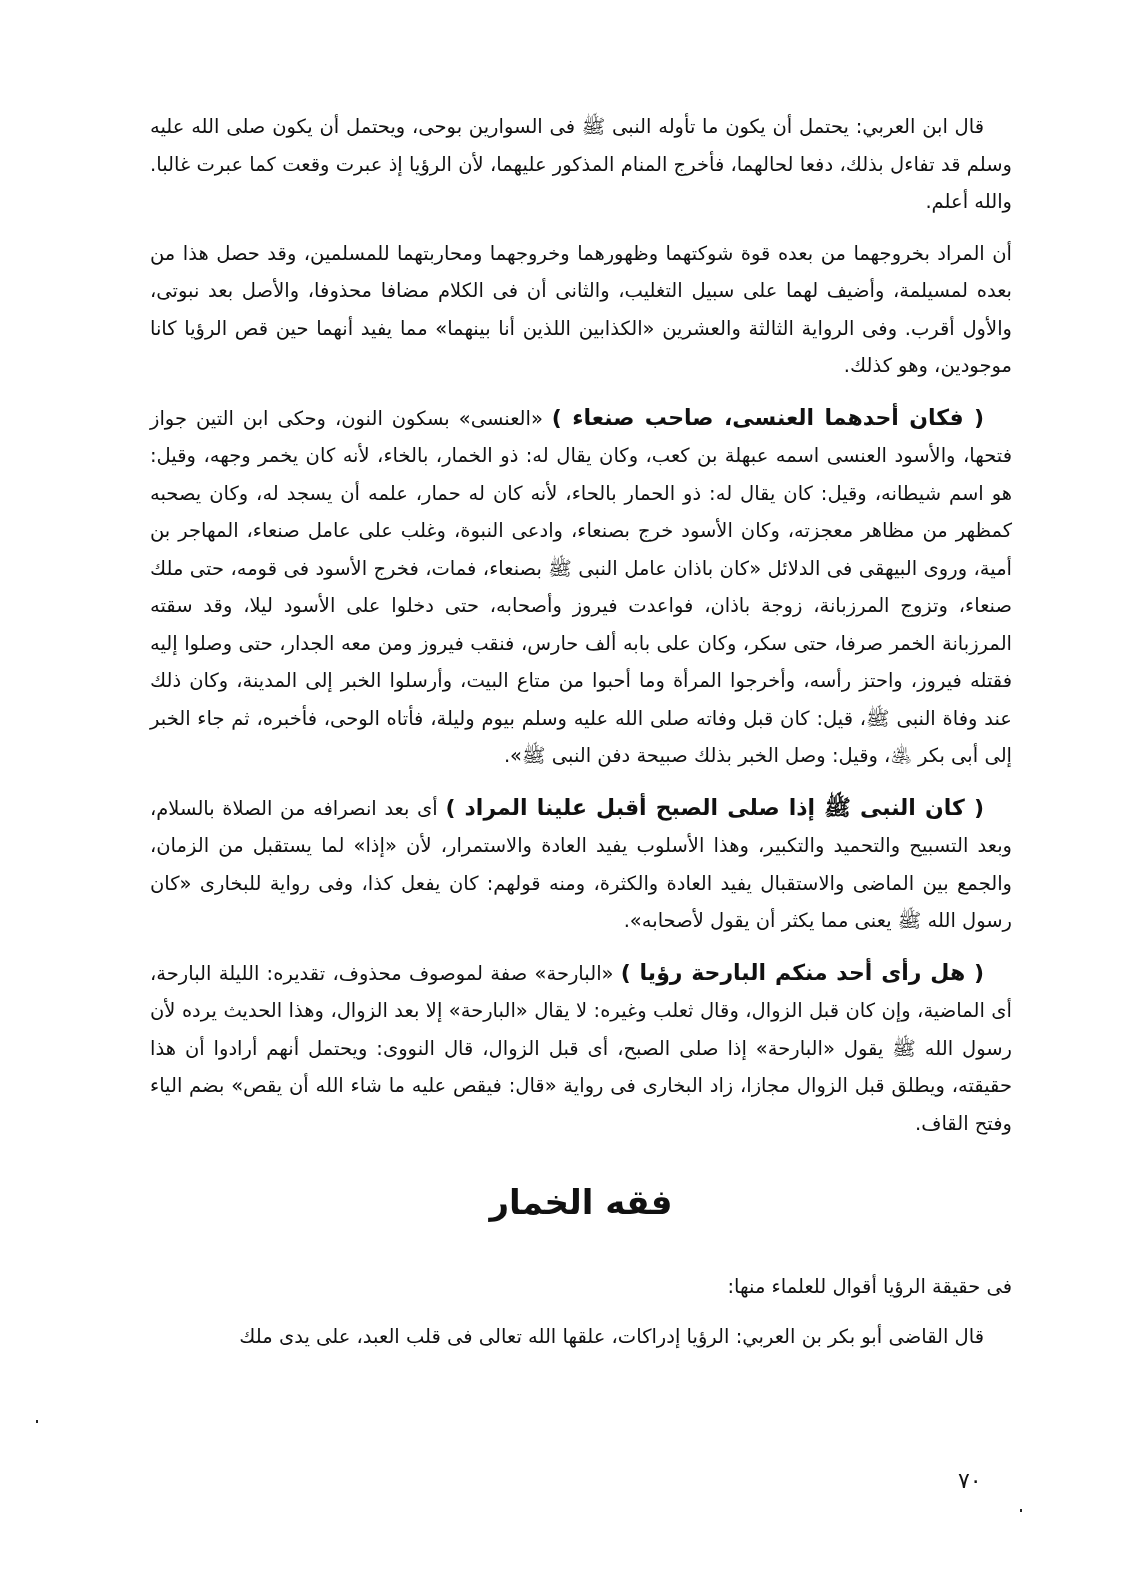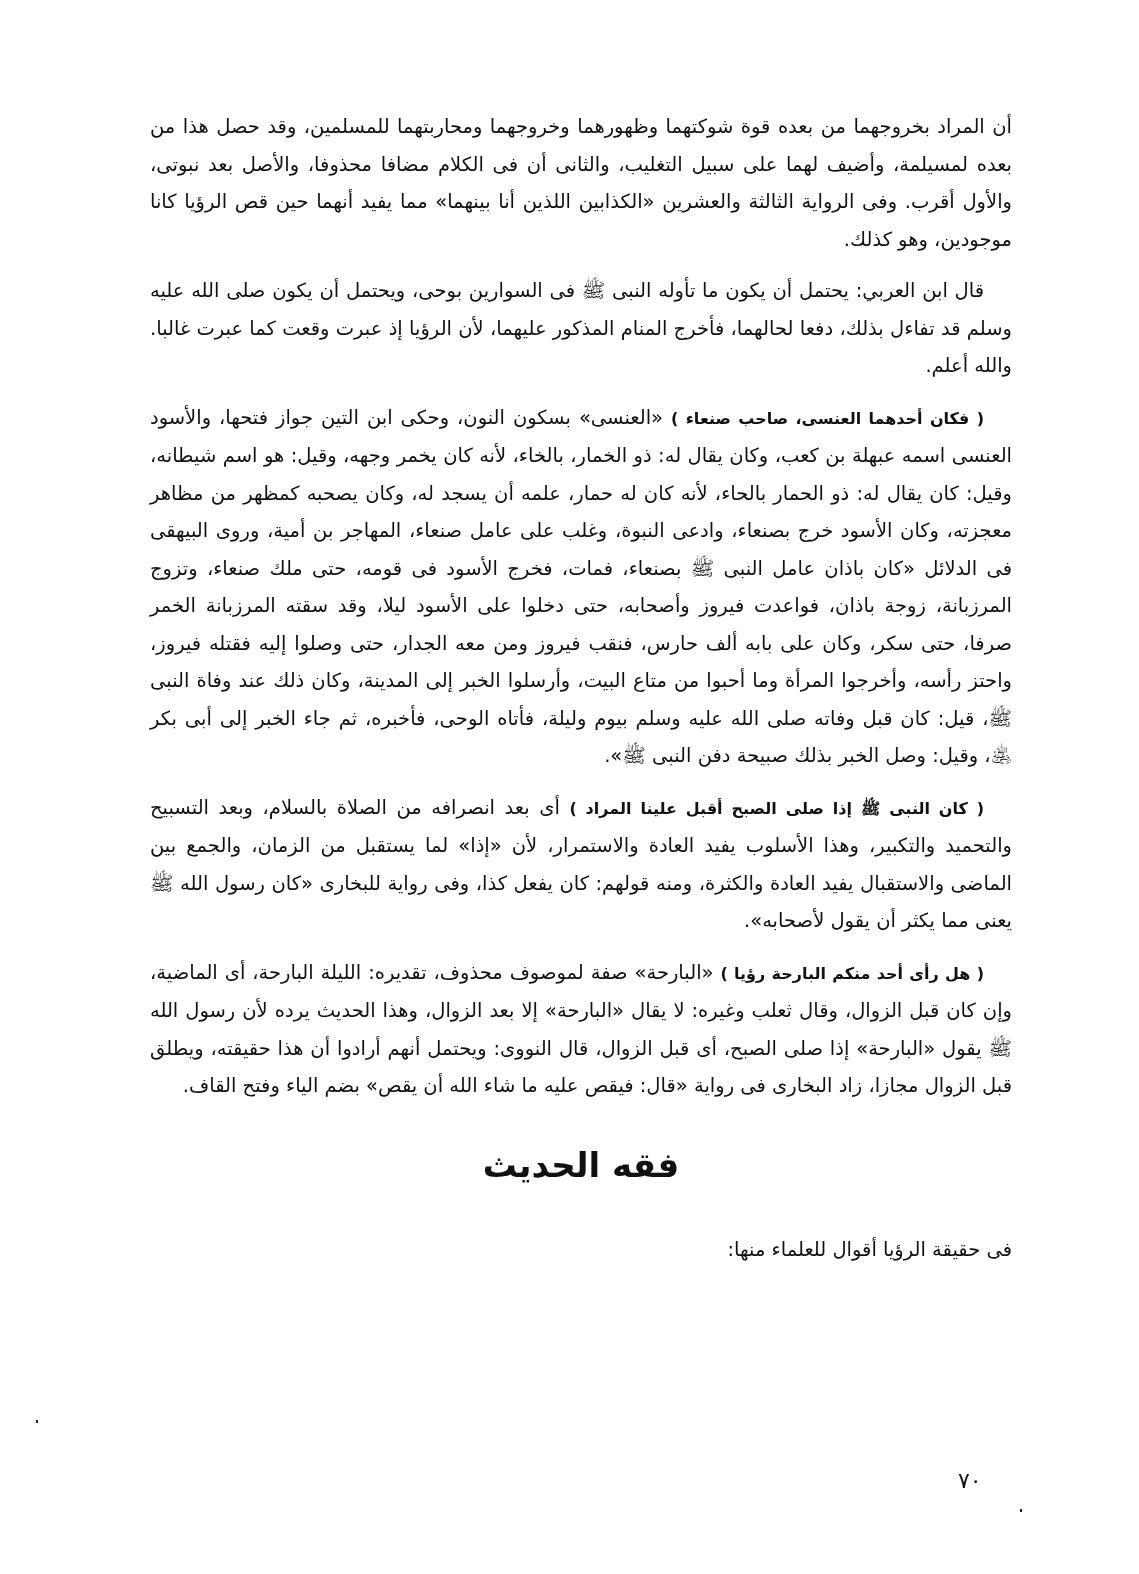--- a/index.html
+++ b/index.html
@@ -6,62 +6,63 @@
   body { width: 1139px; height: 1574px; position: relative; overflow: hidden; }
   .page {
     position: absolute; left: 150px; top: 108px; width: 862px;
     direction: rtl; text-align: justify; text-align-last: auto;
     font-family: "DejaVu Sans", sans-serif; color: #111111;
     font-size: 19.5px; line-height: 37.5px;
   }
   .para { margin: 0 0 14px 0; }
   .para p { margin: 0; }
   .indent { text-indent: 28px; }
-  .lead { font-weight: bold; font-size: 16px; }
+  .lead { font-weight: bold; font-size: 22px; }
   .heading {
     text-align: center; font-weight: bold; font-size: 34px;
     margin: 38px 0 44px 0; line-height: 44px;
   }
   .intro { margin: 0 0 12px 0; text-align: right; }
   .last { text-indent: 28px; }
   .page-number {
     position: absolute; left: 958px; top: 1432px;
     font-family: "DejaVu Sans", sans-serif; font-size: 22px; color: #111;
     direction: rtl;
     margin-top: 36px;
   }
   .speck { position: absolute; width: 2px; height: 3px; background: #222; }
 </style>
 </head>
 <body>
 
 <div class="page">
 
+  <div class="para indent">
+    <p>قال ابن العربي: يحتمل أن يكون ما تأوله النبى ﷺ فى السوارين بوحى، ويحتمل أن يكون صلى الله عليه وسلم قد تفاءل بذلك، دفعا لحالهما، فأخرج المنام المذكور عليهما، لأن الرؤيا إذ عبرت وقعت كما عبرت غالبا. والله أعلم.</p>
+  </div>
+
   <div class="para">
     <p>أن المراد بخروجهما من بعده قوة شوكتهما وظهورهما وخروجهما ومحاربتهما للمسلمين، وقد حصل هذا من بعده لمسيلمة، وأضيف لهما على سبيل التغليب، والثانى أن فى الكلام مضافا محذوفا، والأصل بعد نبوتى، والأول أقرب. وفى الرواية الثالثة والعشرين «الكذابين اللذين أنا بينهما» مما يفيد أنهما حين قص الرؤيا كانا موجودين، وهو كذلك.</p>
-  </div>
-
-  <div class="para indent">
-    <p>قال ابن العربي: يحتمل أن يكون ما تأوله النبى ﷺ فى السوارين بوحى، ويحتمل أن يكون صلى الله عليه وسلم قد تفاءل بذلك، دفعا لحالهما، فأخرج المنام المذكور عليهما، لأن الرؤيا إذ عبرت وقعت كما عبرت غالبا. والله أعلم.</p>
   </div>
 
   <div class="para indent">
     <p><span class="lead">( فكان أحدهما العنسى، صاحب صنعاء )</span> <span>«العنسى» بسكون النون، وحكى ابن التين جواز فتحها، والأسود العنسى اسمه عبهلة بن كعب، وكان يقال له: ذو الخمار، بالخاء، لأنه كان يخمر وجهه، وقيل: هو اسم شيطانه، وقيل: كان يقال له: ذو الحمار بالحاء، لأنه كان له حمار، علمه أن يسجد له، وكان يصحبه كمظهر من مظاهر معجزته، وكان الأسود خرج بصنعاء، وادعى النبوة، وغلب على عامل صنعاء، المهاجر بن أمية، وروى البيهقى فى الدلائل «كان باذان عامل النبى ﷺ بصنعاء، فمات، فخرج الأسود فى قومه، حتى ملك صنعاء، وتزوج المرزبانة، زوجة باذان، فواعدت فيروز وأصحابه، حتى دخلوا على الأسود ليلا، وقد سقته المرزبانة الخمر صرفا، حتى سكر، وكان على بابه ألف حارس، فنقب فيروز ومن معه الجدار، حتى وصلوا إليه فقتله فيروز، واحتز رأسه، وأخرجوا المرأة وما أحبوا من متاع البيت، وأرسلوا الخبر إلى المدينة، وكان ذلك عند وفاة النبى ﷺ، قيل: كان قبل وفاته صلى الله عليه وسلم بيوم وليلة، فأتاه الوحى، فأخبره، ثم جاء الخبر إلى أبى بكر ﵁، وقيل: وصل الخبر بذلك صبيحة دفن النبى ﷺ».</span></p>
   </div>
 
   <div class="para indent">
     <p><span class="lead">( كان النبى ﷺ إذا صلى الصبح أقبل علينا المراد )</span> <span>أى بعد انصرافه من الصلاة بالسلام، وبعد التسبيح والتحميد والتكبير، وهذا الأسلوب يفيد العادة والاستمرار، لأن «إذا» لما يستقبل من الزمان، والجمع بين الماضى والاستقبال يفيد العادة والكثرة، ومنه قولهم: كان يفعل كذا، وفى رواية للبخارى «كان رسول الله ﷺ يعنى مما يكثر أن يقول لأصحابه».</span></p>
   </div>
 
   <div class="para indent">
     <p><span class="lead">( هل رأى أحد منكم البارحة رؤيا )</span> <span>«البارحة» صفة لموصوف محذوف، تقديره: الليلة البارحة، أى الماضية، وإن كان قبل الزوال، وقال ثعلب وغيره: لا يقال «البارحة» إلا بعد الزوال، وهذا الحديث يرده لأن رسول الله ﷺ يقول «البارحة» إذا صلى الصبح، أى قبل الزوال، قال النووى: ويحتمل أنهم أرادوا أن هذا حقيقته، ويطلق قبل الزوال مجازا، زاد البخارى فى رواية «قال: فيقص عليه ما شاء الله أن يقص» بضم الياء وفتح القاف.</span></p>
   </div>
 
-  <div class="heading">فقه الحديث</div>
+  <div class="heading">فقه الخمار</div>
 
   <div class="intro">فى حقيقة الرؤيا أقوال للعلماء منها:</div>
 
+  <div class="last">قال القاضى أبو بكر بن العربي: الرؤيا إدراكات، علقها الله تعالى فى قلب العبد، على يدى ملك</div>
 </div>
 
 <div class="page-number">٧٠</div>
 
 <div class="speck" style="left:1020px; top:1509px;"></div>
 <div class="speck" style="left:36px; top:1420px;"></div>
 
 </body></html>

